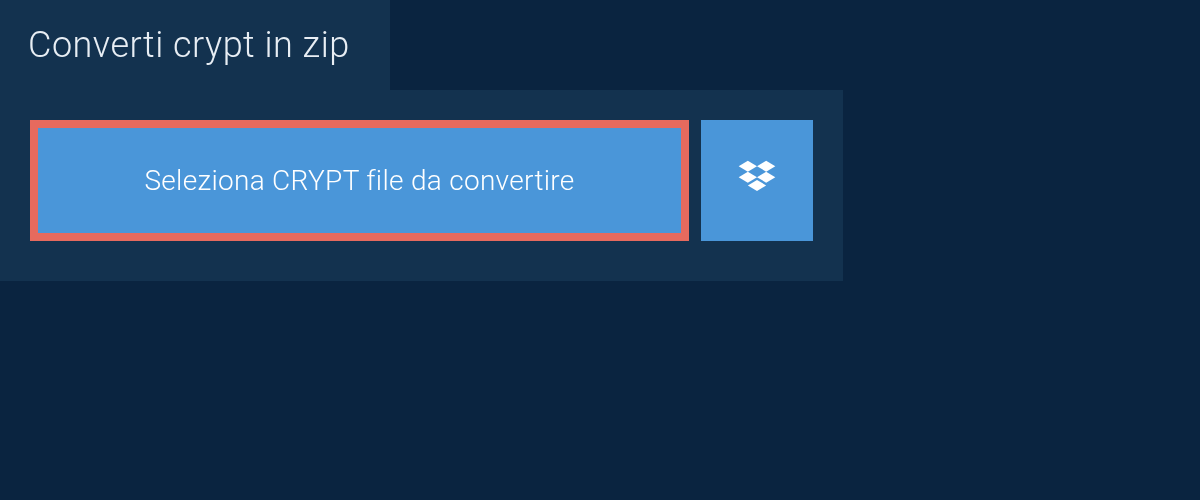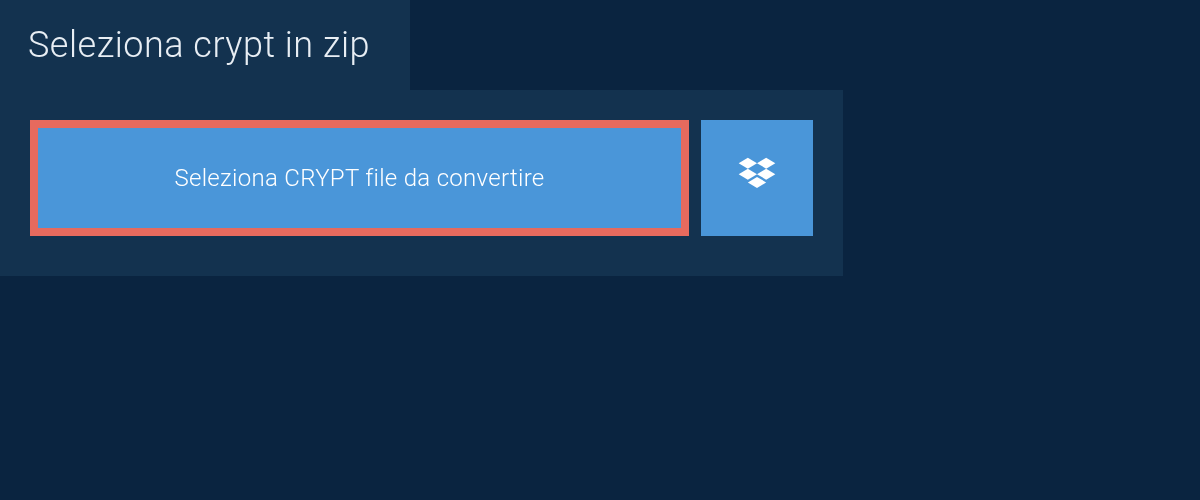--- a/index.html
+++ b/index.html
@@ -29,21 +29,21 @@
       display: flex;
       gap: 12px;
       align-items: stretch;
       width: 843px;
     }
     .select-button {
       flex: 1;
       background: #4a96d9;
       border: 8px solid #e66a5e;
       color: #ffffff;
-      font-size: 24px;
+      font-size: 28px;
       font-weight: 300;
       padding: 36px 9px;
       text-align: center;
       cursor: pointer;
       display: flex;
       align-items: center;
       justify-content: center;
       letter-spacing: 0.3px;
     }
     .dropbox-button {
@@ -59,21 +59,21 @@
       height: 44px;
       fill: #ffffff;
     }
   </style>
 </head>
 <body>
 
 
 
 <div class="tab-header">
-  <span>Seleziona crypt in zip</span>
+  <span>Converti crypt in zip</span>
 </div>
 
 <div class="panel">
   <div class="select-button">
     <span>Seleziona CRYPT file da convertire</span>
   </div>
   <div class="dropbox-button">
     <span>
       <svg viewBox="0 0 48 48" xmlns="http://www.w3.org/2000/svg">
         <path d="M14 4 L24 10 L14 16 L4 10 Z"></path>

